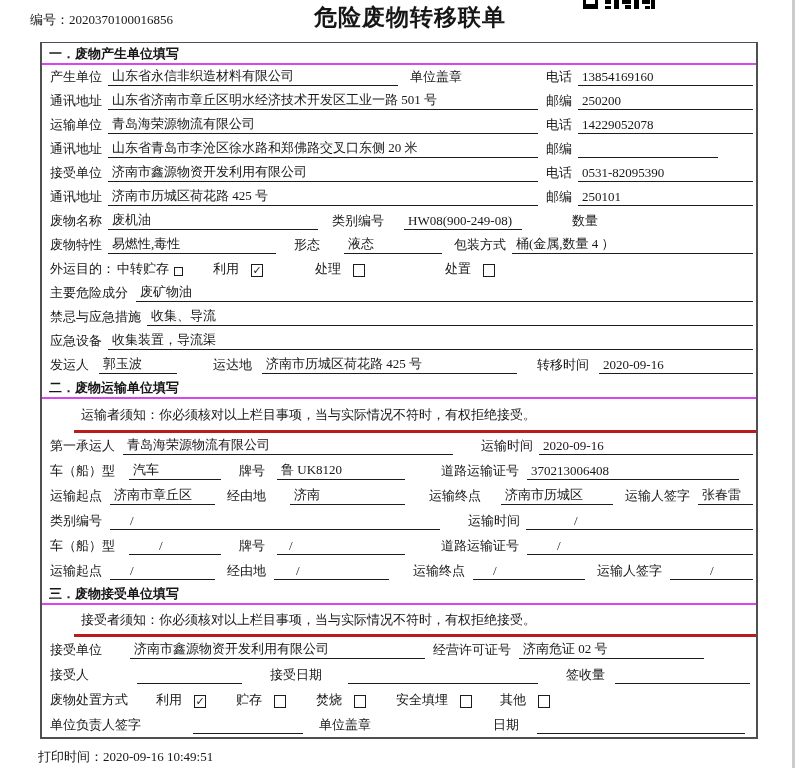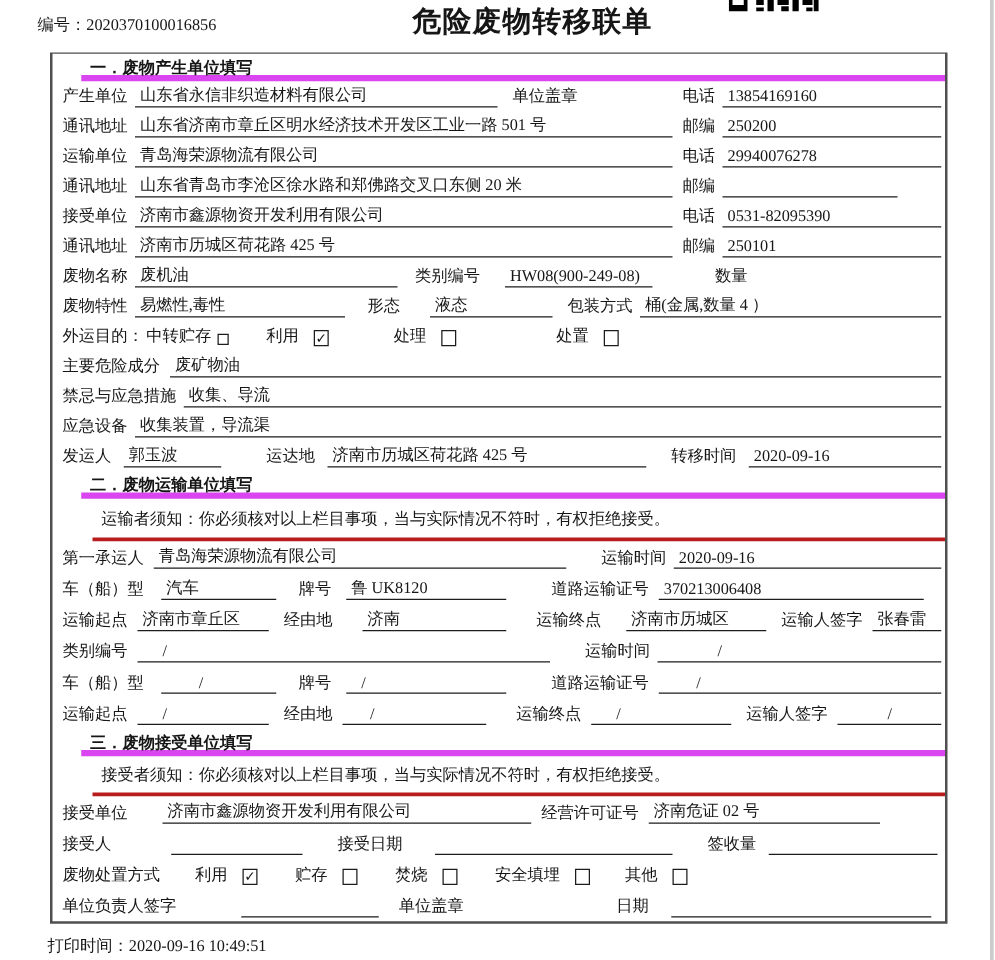--- a/index.html
+++ b/index.html
@@ -4,27 +4,27 @@
 <style>
   * { box-sizing: border-box; }
   html, body { margin: 0; padding: 0; }
   body {
     width: 796px; height: 768px; background: #ffffff; position: relative;
     font-family: "Liberation Serif", "DejaVu Serif", serif;
     font-size: 13px; color: #161616; overflow: hidden;
   }
   .edge-line { position: absolute; right: 1px; top: 0; width: 3px; height: 768px; background: #cccccc; }
   .serial { position: absolute; left: 30px; top: 11px; white-space: nowrap; }
-  .doc-title { position: absolute; left: 330px; top: 2px; font-size: 23px; font-weight: bold; letter-spacing: 1px; white-space: nowrap; }
+  .doc-title { position: absolute; left: 314px; top: 2px; font-size: 23px; font-weight: bold; letter-spacing: 1px; white-space: nowrap; }
   .qr { position: absolute; left: 583px; top: 0; }
   .tbl {
     position: absolute; left: 40px; top: 42px; width: 718px;
     border: 2px solid #4f4f4f; border-top-width: 1px; background: #fff;
   }
-  .sec { font-weight: bold; height: 22px; line-height: 21px; padding-left: 7px; border-bottom: 5px solid #d946ef; white-space: nowrap; margin-left: 23px; }
+  .sec { font-weight: bold; height: 22px; line-height: 21px; padding-left: 7px; border-bottom: 2px solid #d946ef; white-space: nowrap; }
   .note { height: 34px; display: flex; align-items: center; padding-left: 7px; border-bottom: 3px solid #b91c1c; white-space: nowrap; margin-left: 32px; }
   .s3 .note { height: 32px; }
   .r { display: flex; align-items: flex-end; height: 24px; padding: 0 3px 3px 8px; }
   .s2 .r { height: 25px; }
   .s3 .r { height: 25px; }
   .lbl { white-space: nowrap; }
   .v {
     border-bottom: 1px solid #1c1c1c; margin-left: 6px; padding: 0 2px 0 4px;
     white-space: nowrap; min-width: 8px;
   }
@@ -79,21 +79,21 @@
       <span class="lbl">通讯地址</span>
       <span class="v" style="width:430px">山东省济南市章丘区明水经济技术开发区工业一路 501 号</span>
       <span class="lbl" style="margin-left:8px">邮编</span>
       <span class="v f1">250200</span>
     </div>
 
     <div class="r">
       <span class="lbl">运输单位</span>
       <span class="v" style="width:430px">青岛海荣源物流有限公司</span>
       <span class="lbl" style="margin-left:8px">电话</span>
-      <span class="v f1">29940076278</span>
+      <span class="v f1">14229052078</span>
     </div>
 
     <div class="r">
       <span class="lbl">通讯地址</span>
       <span class="v" style="width:430px">山东省青岛市李沧区徐水路和郑佛路交叉口东侧 20 米</span>
       <span class="lbl" style="margin-left:8px">邮编</span>
       <span class="v" style="width:140px"></span>
     </div>
 
     <div class="r">

